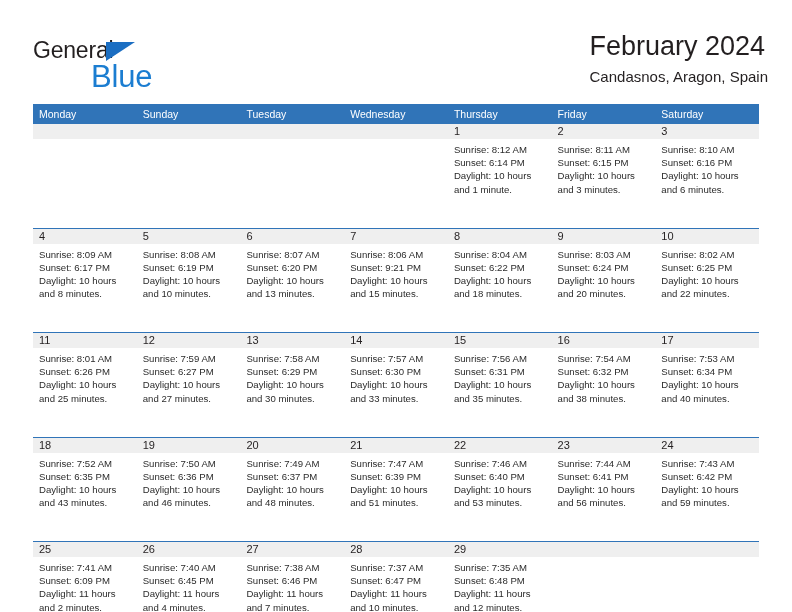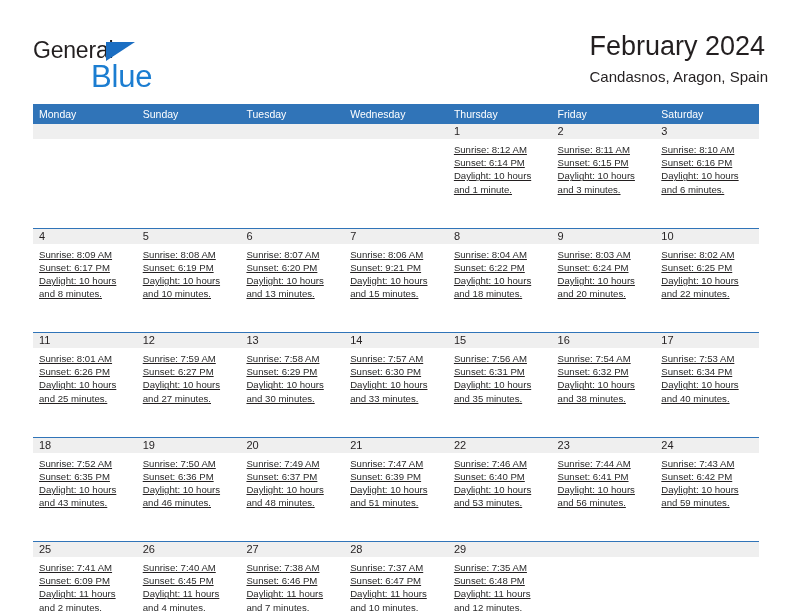--- a/index.html
+++ b/index.html
@@ -131,21 +131,20 @@
   .daynum {
     flex: 1 1 0;
     box-sizing: border-box;
     padding-left: 6px;
     font-size: 11px;
     line-height: 15px;
     color: #231f20;
   }
   .cell-lines {
     padding: 4px 6px 0 6px;
-    text-decoration: underline;
   }
   .cell-line {
     font-size: 9.6px;
     line-height: 13.2px;
     color: #2b2b2b;
     white-space: nowrap;
   }
 </style>
 </head>
 <body>

